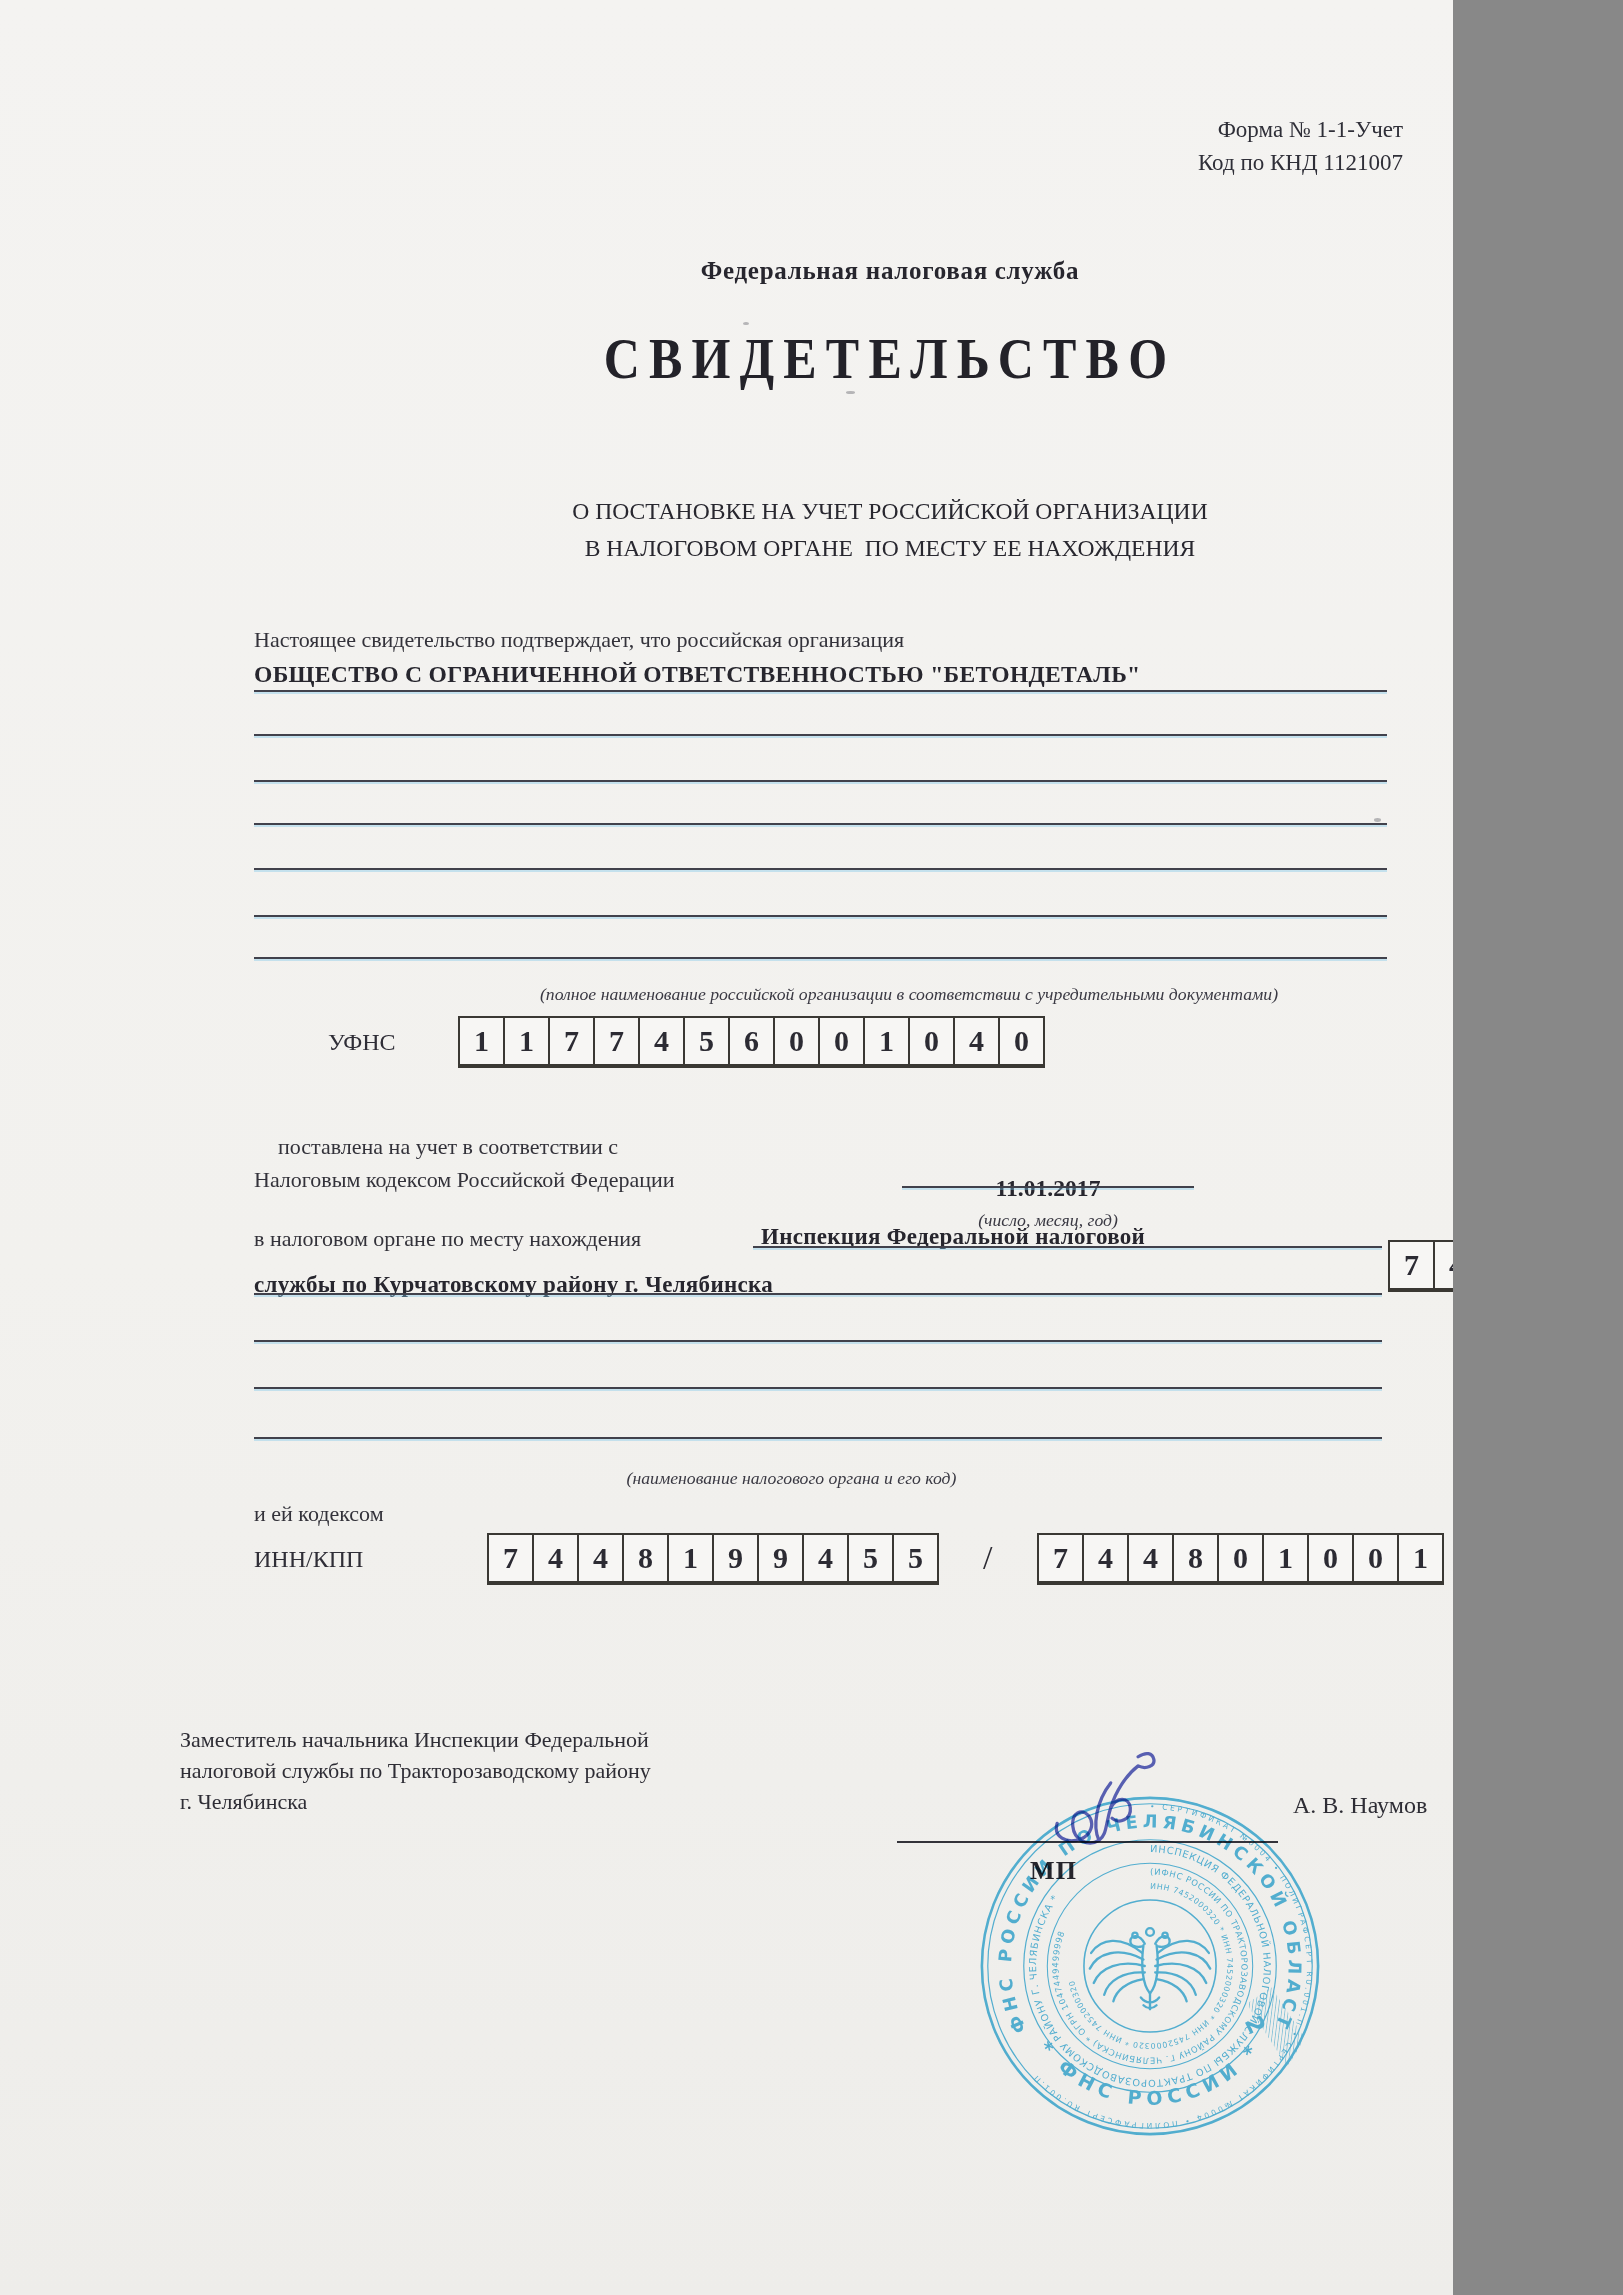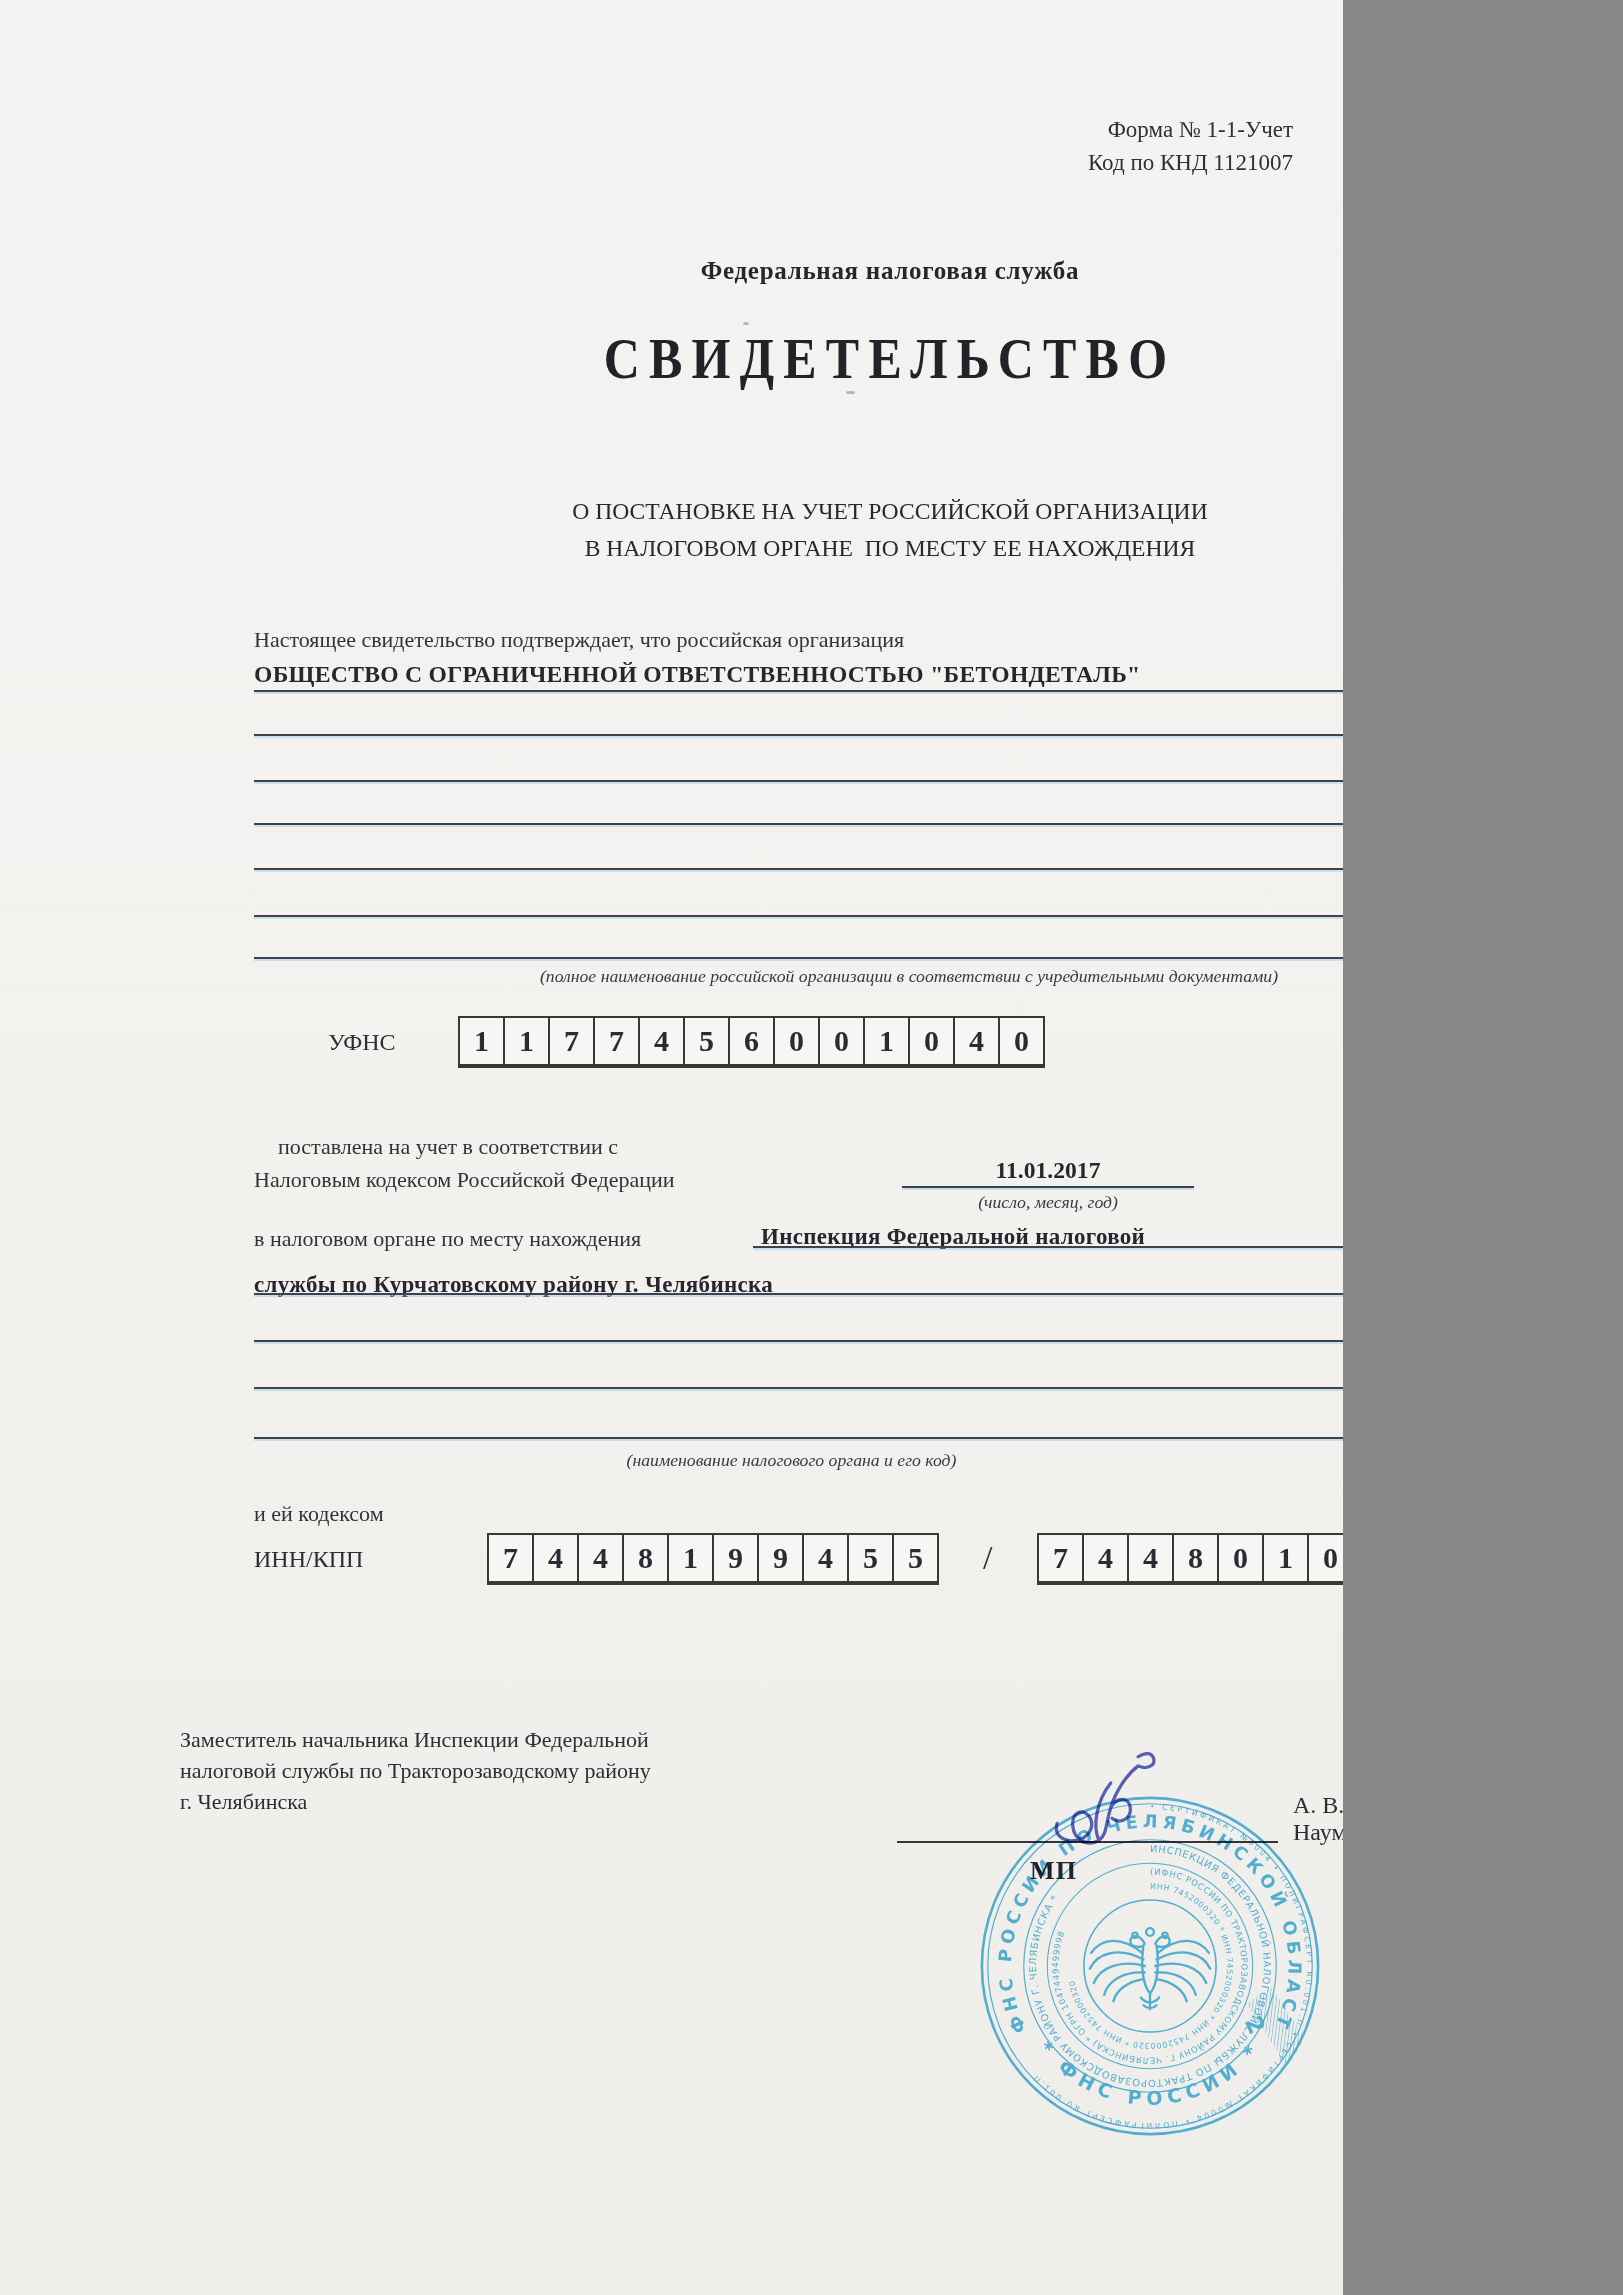--- a/index.html
+++ b/index.html
@@ -1,26 +1,26 @@
 <!DOCTYPE html>
 <html style="font-size:10.5px"><head>
 <meta charset="utf-8">
 <style>
   html,body{margin:0;padding:0;background:#888;}
   .page{
     position:relative;
-    width:1343px;height:2295px;
+    width:1453px;height:2295px;
     background:linear-gradient(180deg,#f4f3f1 0%,#f2f1ee 55%,#eeedea 100%);
     font-family:"Liberation Serif","DejaVu Serif",serif;
     color:#35343c;
     overflow:hidden;
   }
   .abs{position:absolute;}
   .b{font-weight:bold;}
-  .ctr{text-align:center;}
+  .ctr{text-align:center;margin-top:18px;}
   .pre{white-space:pre;}
 
   .form-ref{right:50px;top:113px;text-align:right;font-size:23px;line-height:33px;color:#2f2f38;}
 
   .head-wrap{left:157px;top:257px;width:1466px;text-align:center;}
   .agency{font-size:25px;font-weight:bold;color:#27262e;letter-spacing:0.7px;}
   .doc-title{
     margin-top:41px;
     font-size:50px;font-weight:bold;letter-spacing:9.2px;color:#232229;
     transform:scaleY(1.12);transform-origin:top center;

